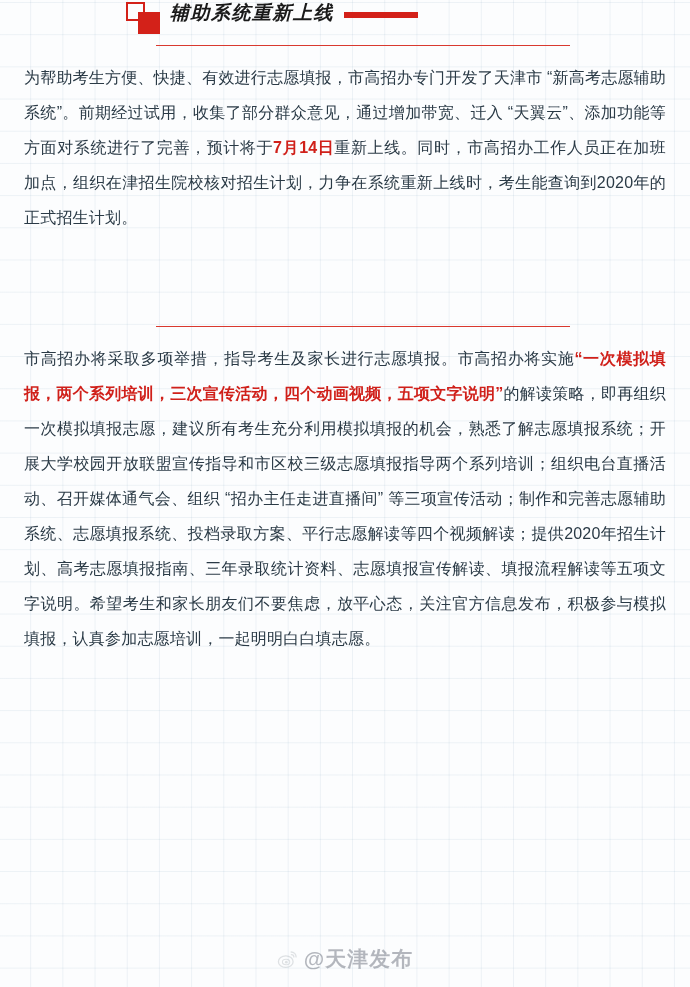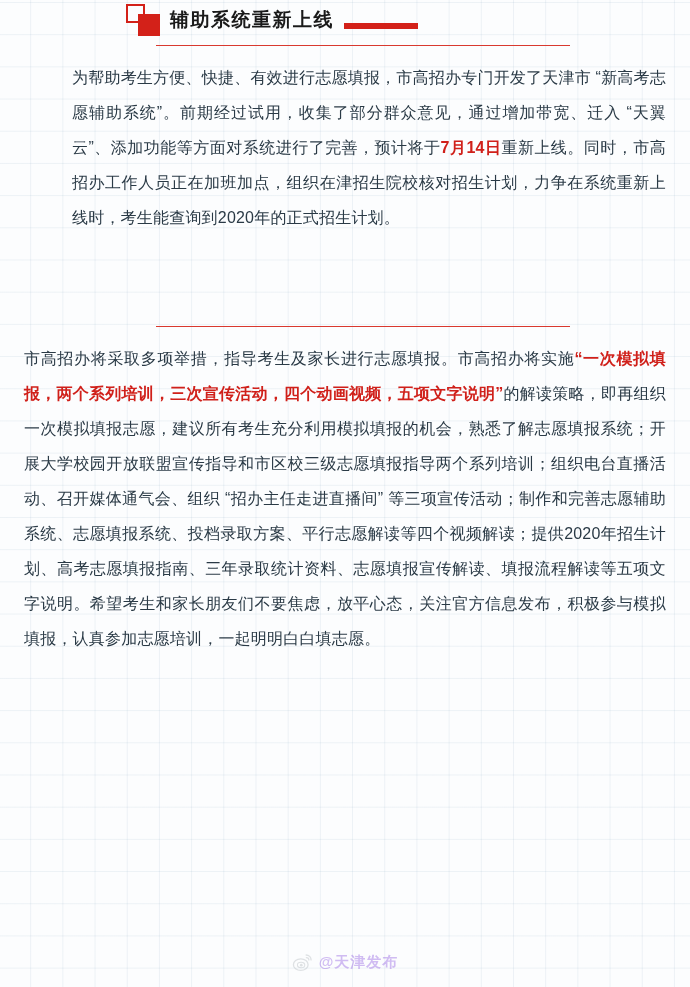--- a/index.html
+++ b/index.html
@@ -36,23 +36,23 @@
 
   
   .section-head {
     position: relative;
     margin: 0 auto;
     width: 450px;
     height: 46px;
   }
   .head-row {
     display: flex;
-    align-items: center;
     height: 40px;
     padding-left: 6px;
+    font-style: italic;
   }
   .head-icon {
     position: relative;
     width: 44px;
     height: 36px;
     flex: 0 0 44px;
   }
   .head-icon .sq-outline {
     position: absolute;
     left: 0;
@@ -106,21 +106,21 @@
     letter-spacing: 0.2px;
   }
   .hl-red {
     color: #d0201a;
     font-weight: bold;
   }
   .red-para {
     color: #d0201a;
     font-weight: bold;
   }
-  .sec1 { padding-top: 14px; margin-left: 48px; }
+  .sec1 { padding-top: 14px; }
   .sec2 { padding-top: 14px; }
 
   .spacer-lg { height: 34px; }
 
   
   .watermark {
     position: absolute;
     left: 0;
     right: 0;
     bottom: 14px;
@@ -130,22 +130,22 @@
     gap: 6px;
     z-index: 3;
     opacity: 0.30;
   }
   .wm-logo {
     width: 21px;
     height: 21px;
     flex: 0 0 21px;
   }
   .wm-text {
-    font-size: 15px;
-    color: #6d28d9;
+    font-size: 21px;
+    color: #0f172a;
     letter-spacing: 1px;
     font-weight: bold;
   }
 </style>
 </head>
 <body>
 
 <div class="page"></div>
 
 <div class="content">

